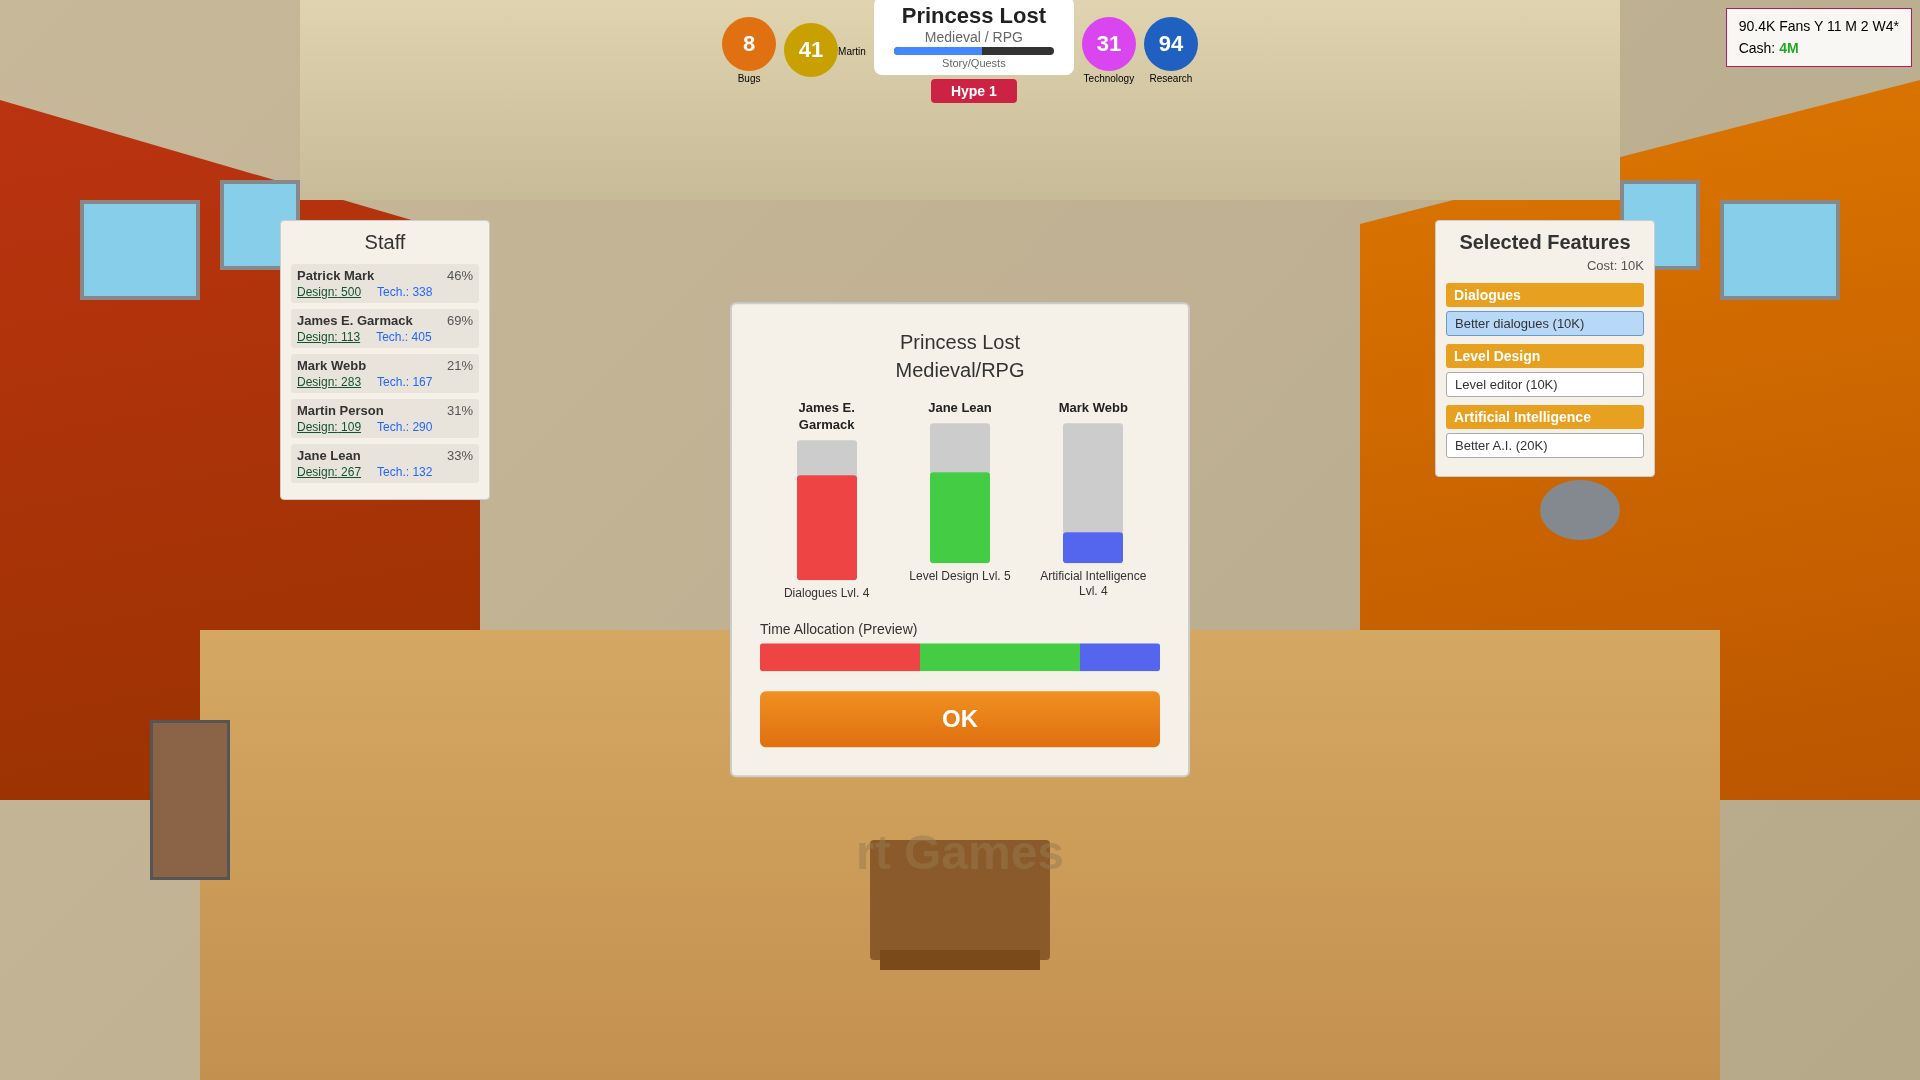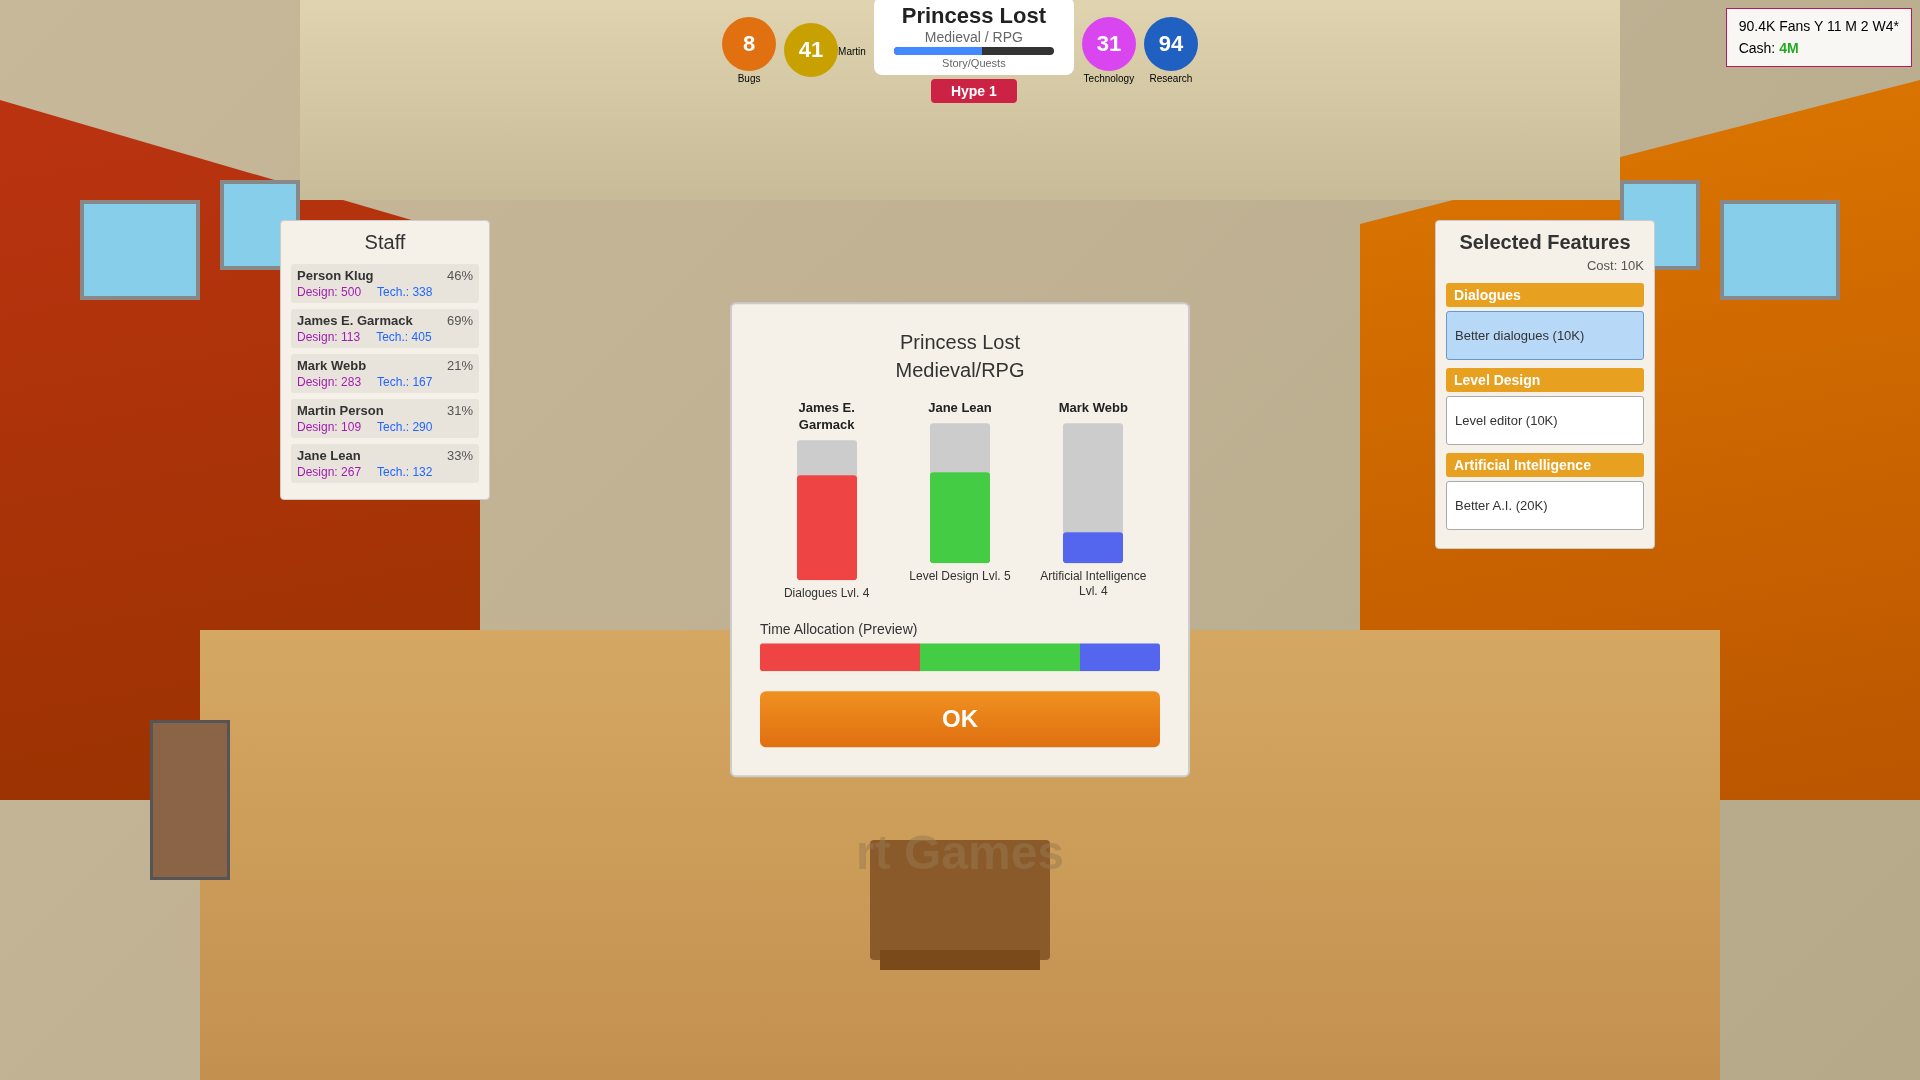--- a/index.html
+++ b/index.html
@@ -175,21 +175,21 @@
       color: #555;
     }
 
     .staff-stats {
       display: flex;
       gap: 16px;
       font-size: 12px;
       margin-top: 2px;
     }
 
-    .staff-design { color: #a21caf; }
+    .staff-design { color: #14532d; text-decoration: underline; }
     .staff-tech { color: #2266ff; }
 
     
     .features-panel {
       position: absolute;
       right: 265px;
       top: 220px;
       width: 220px;
       background: #f5f0e8;
       border: 1px solid #ccc;
@@ -219,21 +219,21 @@
       font-weight: bold;
       padding: 4px 8px;
       border-radius: 3px;
       font-size: 14px;
       margin-bottom: 4px;
     }
 
     .feature-item {
       border: 1px solid #aaa;
       background: white;
-      padding: 16px 8px;
+      padding: 4px 8px;
       border-radius: 3px;
       font-size: 13px;
       color: #333;
       margin-bottom: 8px;
     }
 
     .feature-item.selected {
       background: #b8d8f8;
       border-color: #6699cc;
     }
@@ -463,21 +463,21 @@
     <span>Cash:</span>
     <span class="stats-cash">4M</span>
   </div>
 </div>
 
 <div class="staff-panel">
   <div class="staff-title">Staff</div>
 
   <div class="staff-row">
     <div class="staff-row-header">
-      <span class="staff-name">Person Klug</span>
+      <span class="staff-name">Patrick Mark</span>
       <span class="staff-pct">46%</span>
     </div>
     <div class="staff-stats">
       <span class="staff-design"><span>Design:</span> <span>500</span></span>
       <span class="staff-tech"><span>Tech.:</span> <span>338</span></span>
     </div>
   </div>
 
   <div class="staff-row">
     <div class="staff-row-header">

